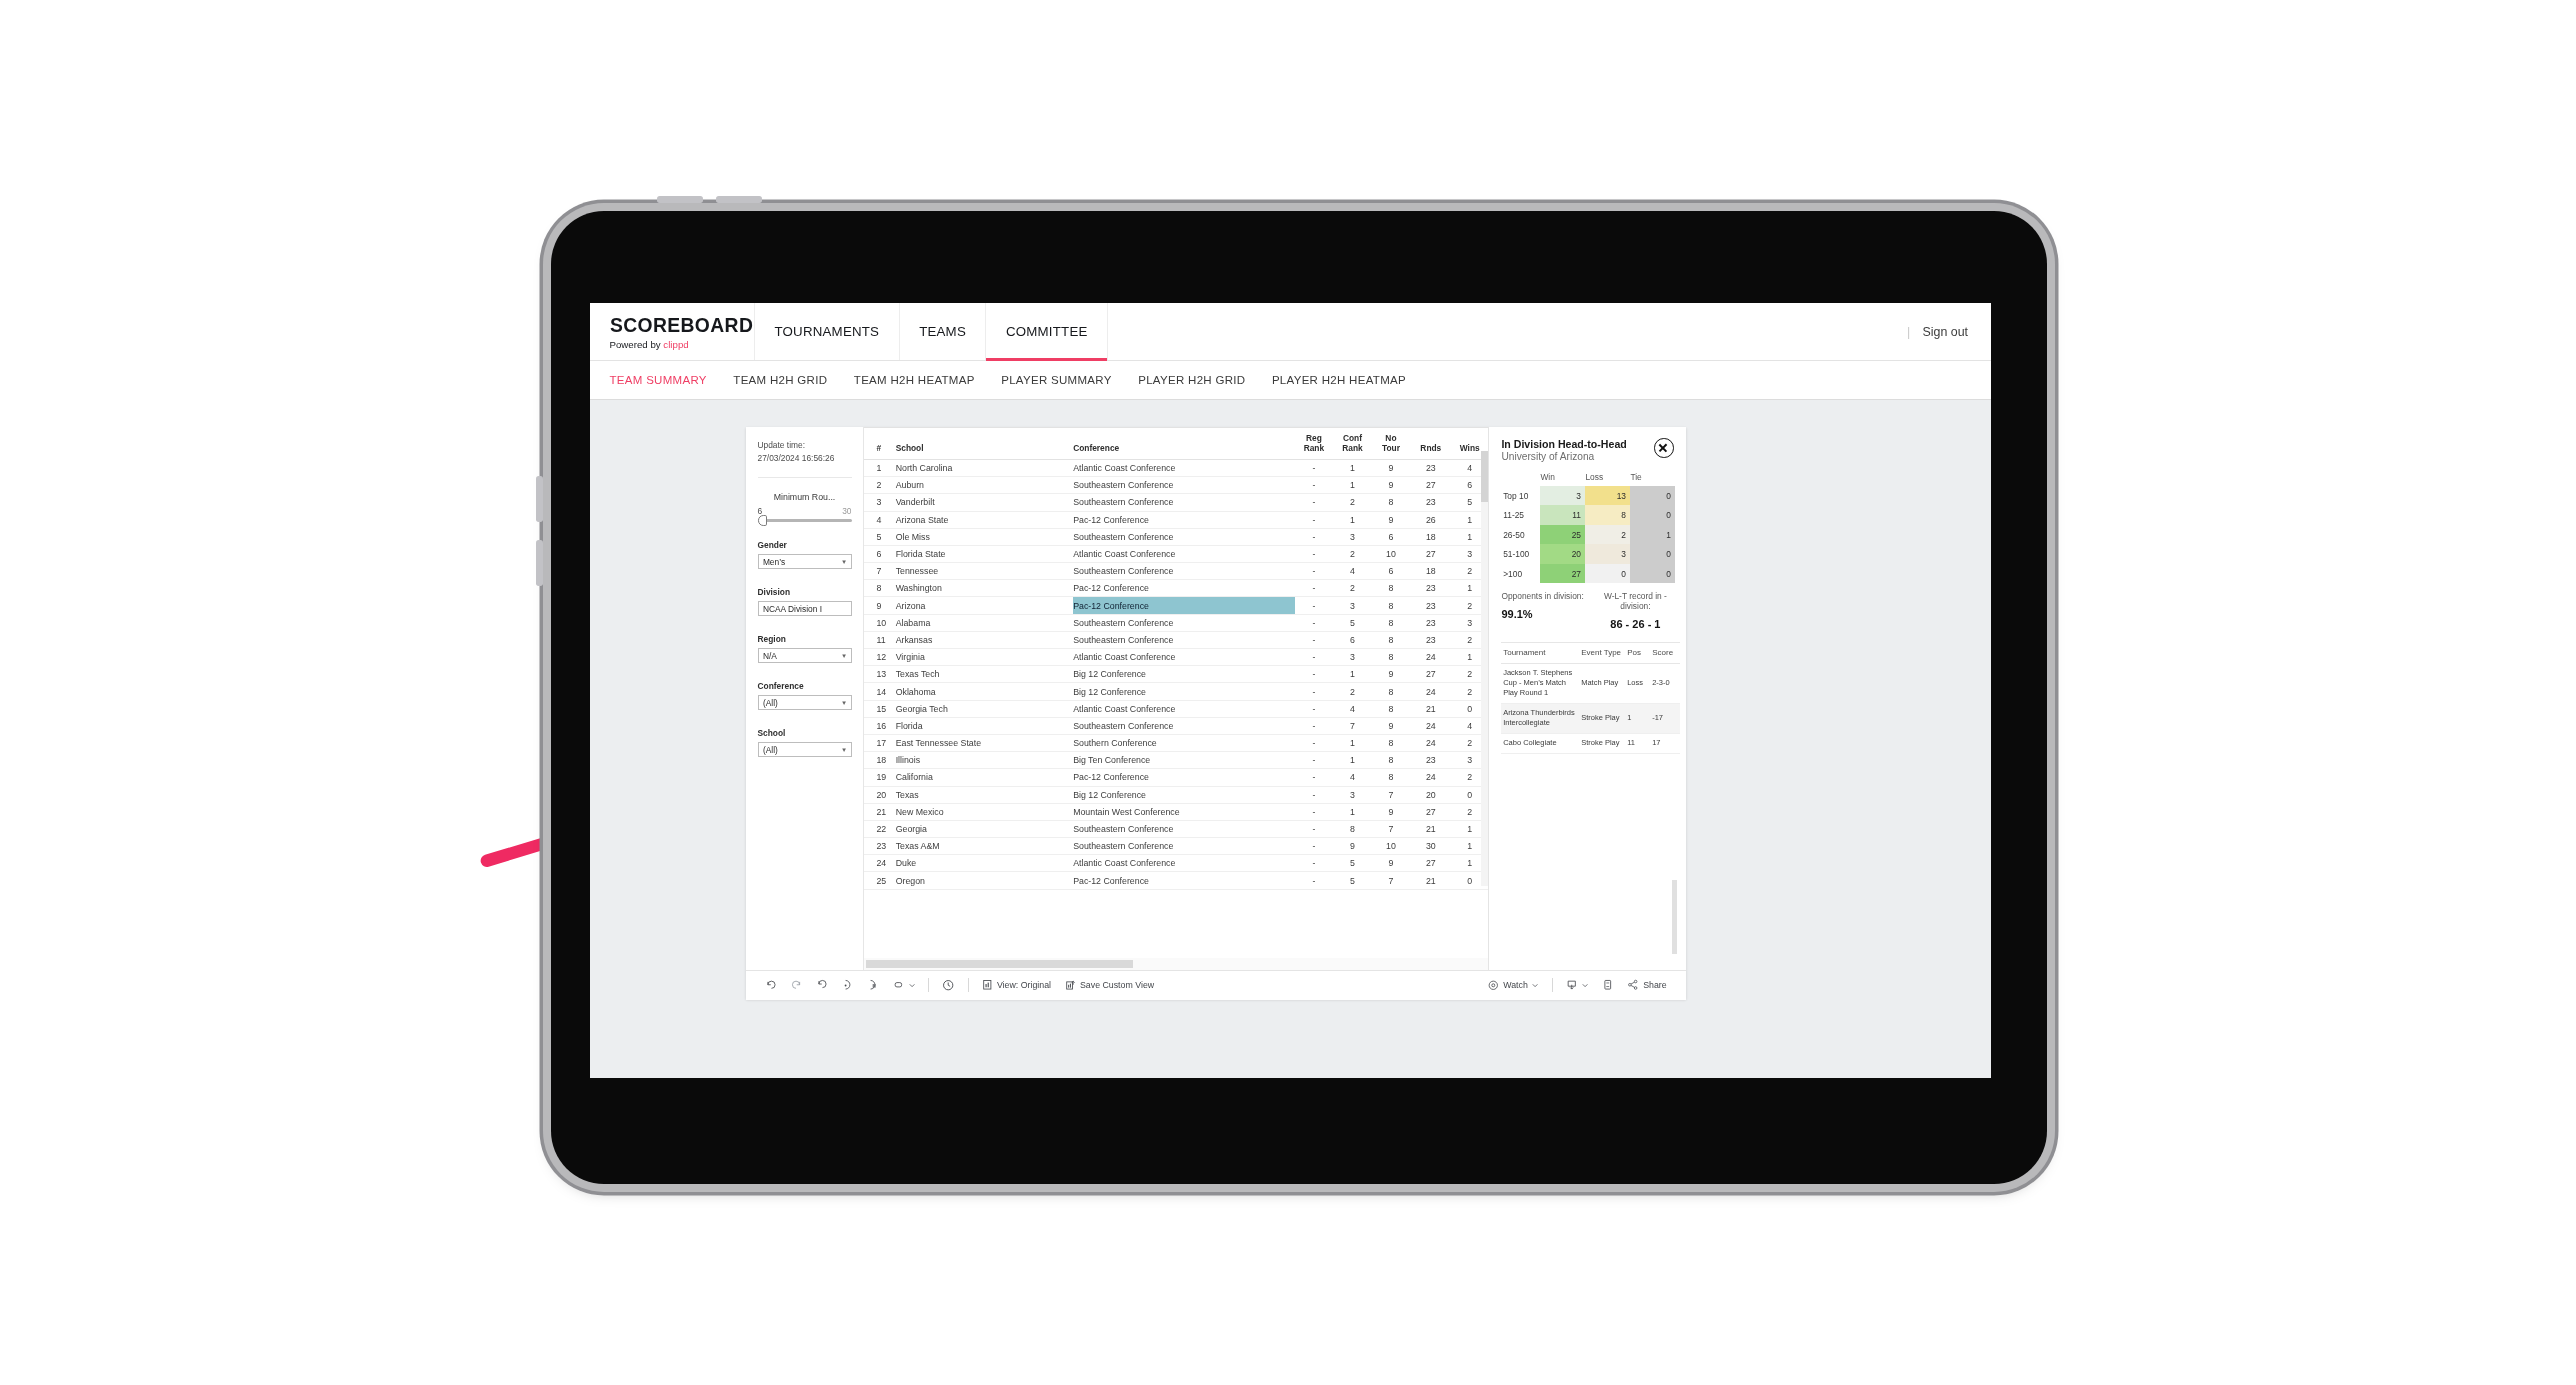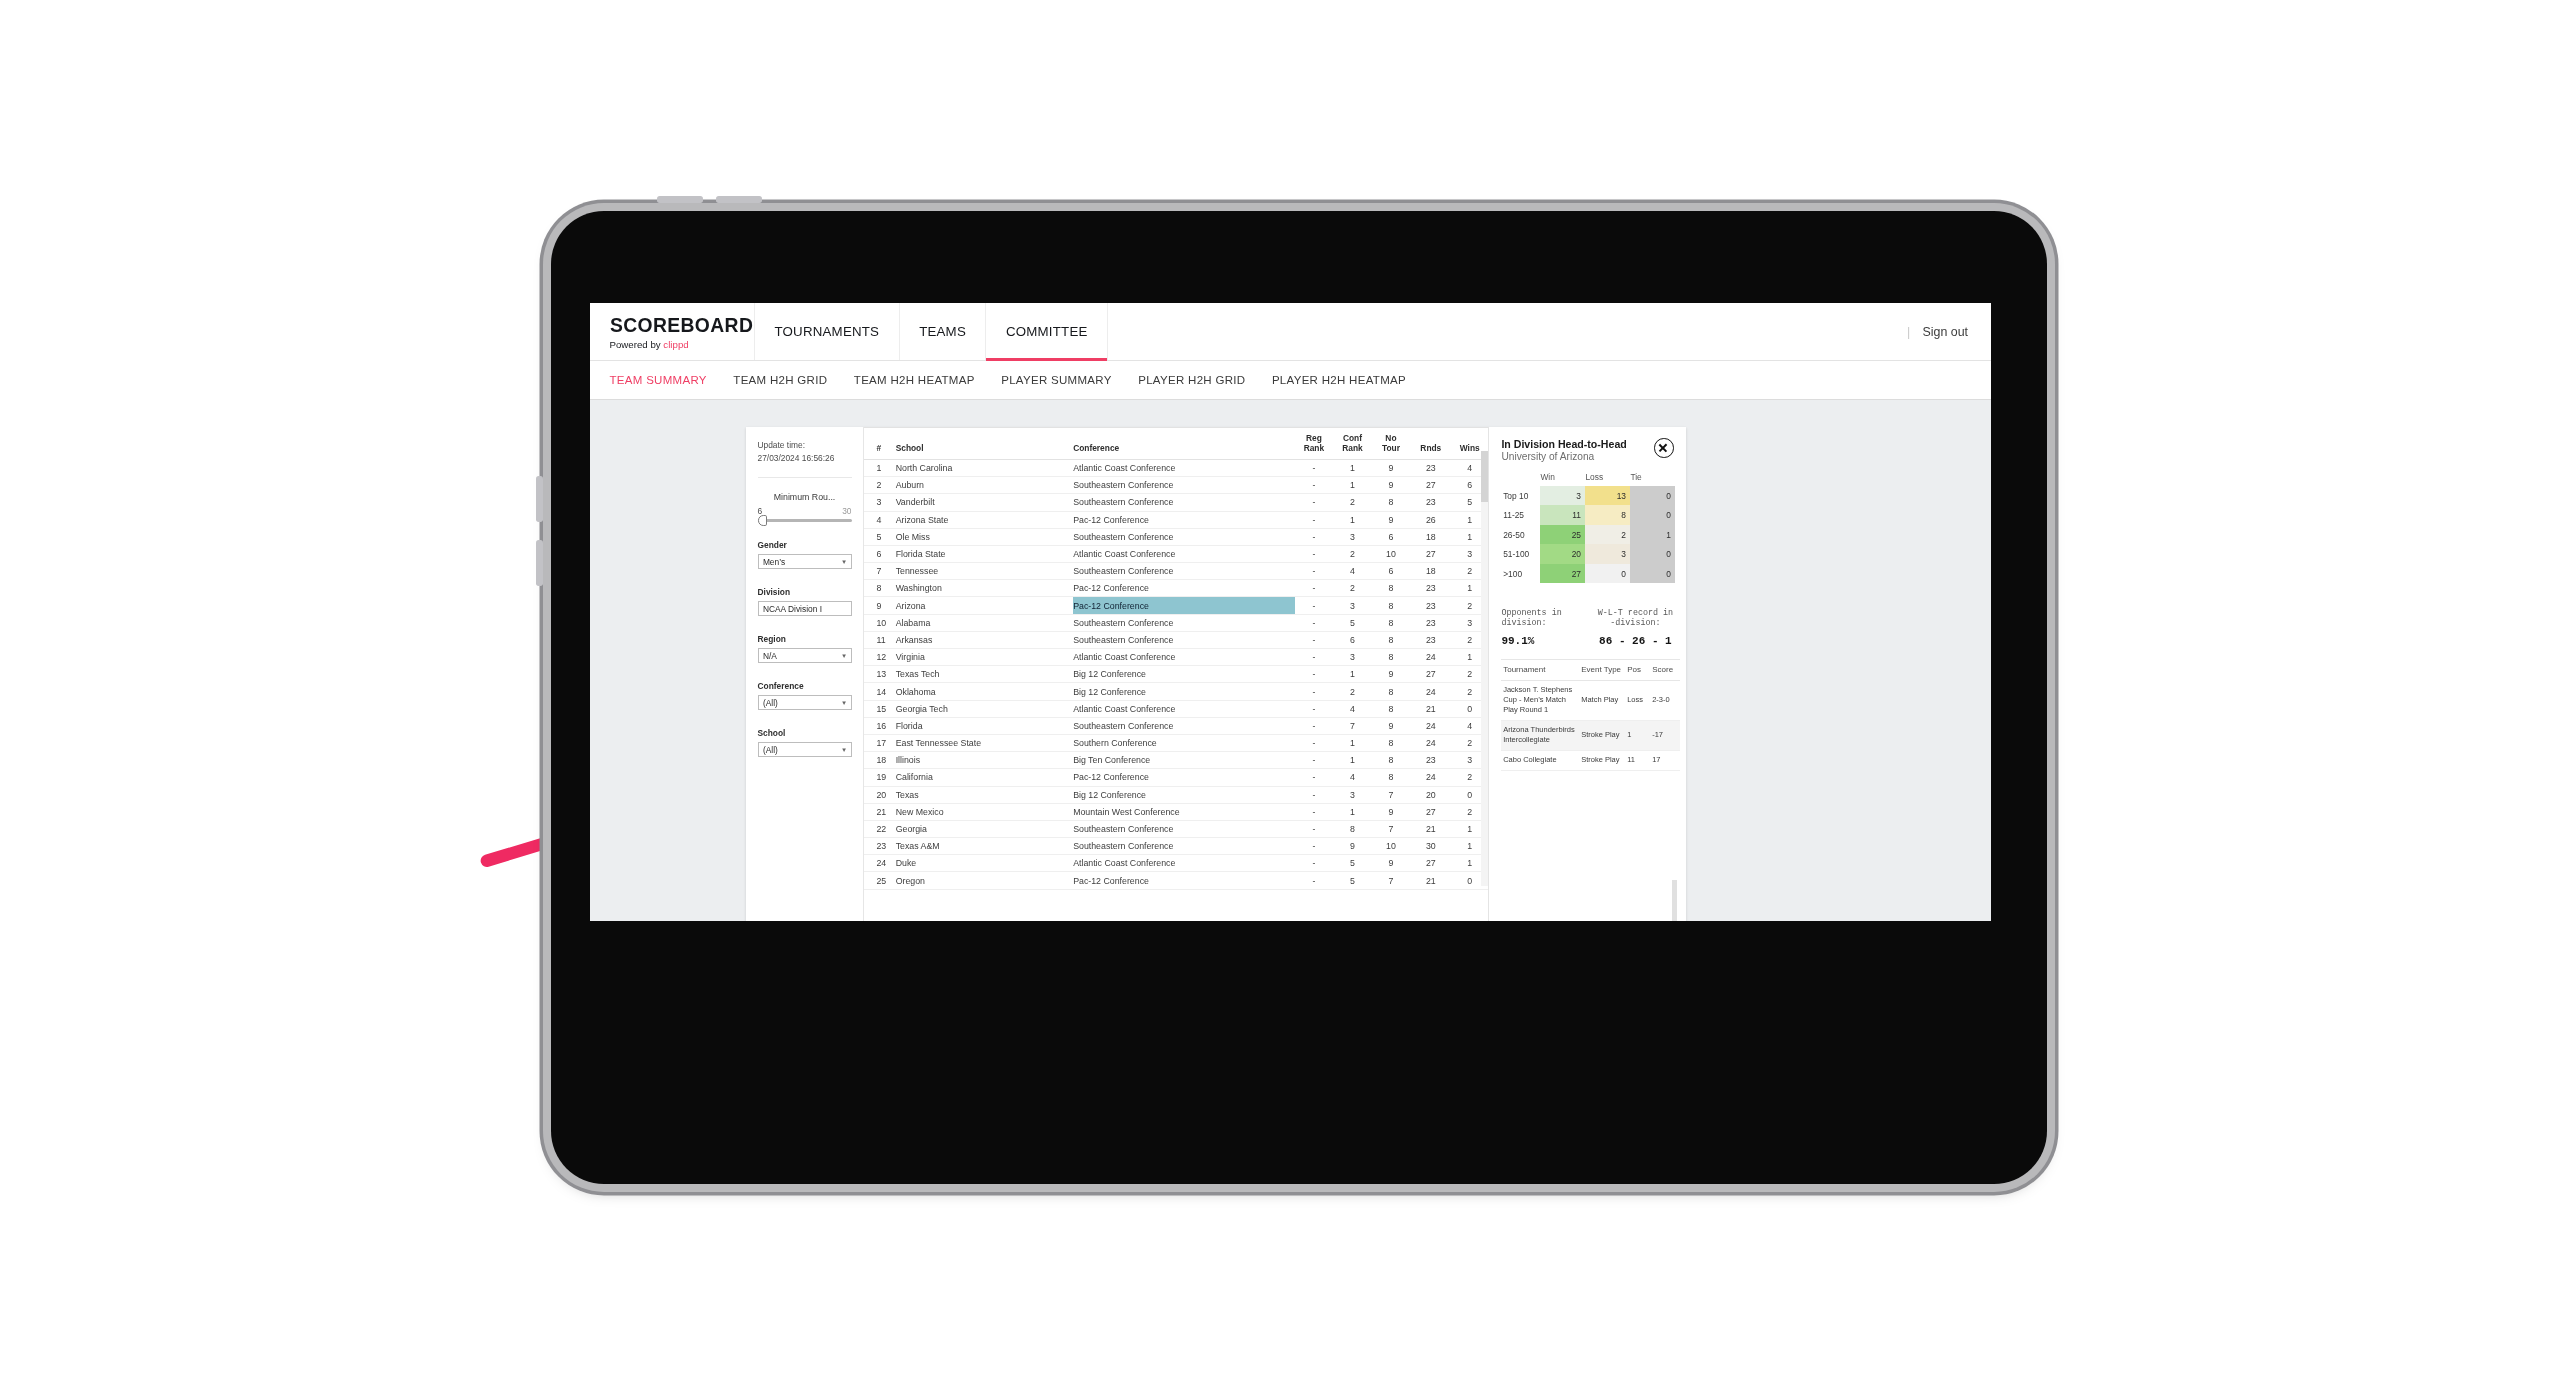--- a/index.html
+++ b/index.html
@@ -33,21 +33,21 @@
   }
   #ipad:after {
     content:""; position:absolute; left:165px; top:-15px; width:46px; height:7px;
     background:#c2c2c6; border-radius:2.7px;
   }
   #sidebtn1 { position:absolute; left:-15px; top:265px; width:7px; height:46px; background:#c2c2c6; border-radius:2.7px; }
   #sidebtn2 { position:absolute; left:-15px; top:329px; width:7px; height:46px; background:#c2c2c6; border-radius:2.7px; }
 
   
   #screen {
-    position: absolute; left: 39px; top: 92px; width: 1401px; height: 618px;
+    position: absolute; left: 39px; top: 92px; width: 1401px; height: 775px;
     background: #ffffff; overflow: hidden;
   }
 
   
   .topnav { height: 58px; background:#fff; display:flex; align-items:stretch;
             border-bottom:0.9px solid #e3e3e3; position:relative; }
   .brand { width: 165px; display:flex; flex-direction:column; justify-content:center;
            padding-left: 19.5px; border-right:0.9px solid #ededed; }
   .brand .bt { font-family:"Liberation Sans", sans-serif; font-weight:bold;
                font-size:21px; letter-spacing:0.4px; color:#16181c;
@@ -132,21 +132,21 @@
               width:9.7px; height:1.8px; background:#111; }
   .closebtn:before { transform: rotate(45deg); }
   .closebtn:after  { transform: rotate(-45deg); }
 
   table.h2h { border-collapse:collapse; width:100%; margin-top:9.7px; font-size:8.4px; table-layout:fixed; }
   table.h2h th { font-weight:normal; color:#555; font-size:8.4px; padding-bottom:4.4px; text-align:left; }
   table.h2h th.lbl { width:39px; }
   table.h2h td { height:19.5px; padding:0 4.4px; text-align:right; color:#2d2d2d; font-size:8.4px; }
   table.h2h td.lbl { text-align:left; padding-left:1.8px; color:#3a3a3a; background:#fff; }
 
-  .statrow { display:flex; margin-top:25px;font-family:Liberation Mono, monospace; }
+  .statrow { display:flex; margin-top:8px; }
   .statrow .sc1 { width:94px; } .statrow .sc2 { flex:1; text-align:center; }
   .stl { font-size:8.4px; color:#585858; }
   .stv { font-size:11px; font-weight:bold; color:#141414; margin-top:6.2px; }
 
   table.trn { border-collapse:collapse; width:100%; margin-top:12.4px; font-size:7.5px; table-layout:fixed; }
   table.trn th { font-weight:normal; color:#4b4b4b; font-size:8px; text-align:left;
                  padding:5.3px 1.8px; border-bottom:0.9px solid #e6e6e6; border-top:0.9px solid #e6e6e6; }
   table.trn td { padding:4.4px 1.8px; color:#3b3b3b; border-bottom:0.9px solid #efefef; vertical-align:middle; line-height:1.35; }
   table.trn tr.alt td { background:#f4f4f4; }
   .t-nm { width:78px; } .t-ev { width:46px; } .t-po { width:25px; } .t-sc { width:30px; }

